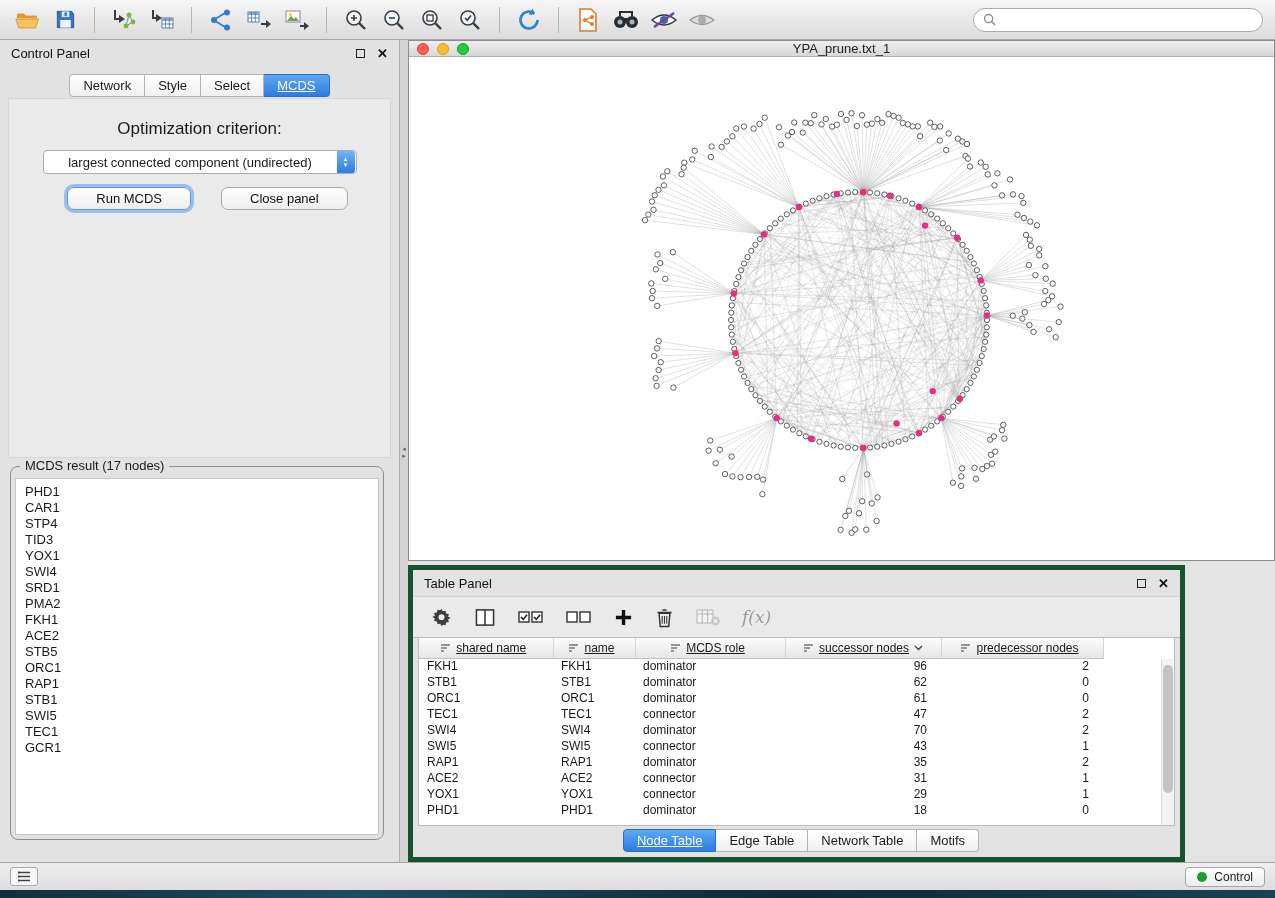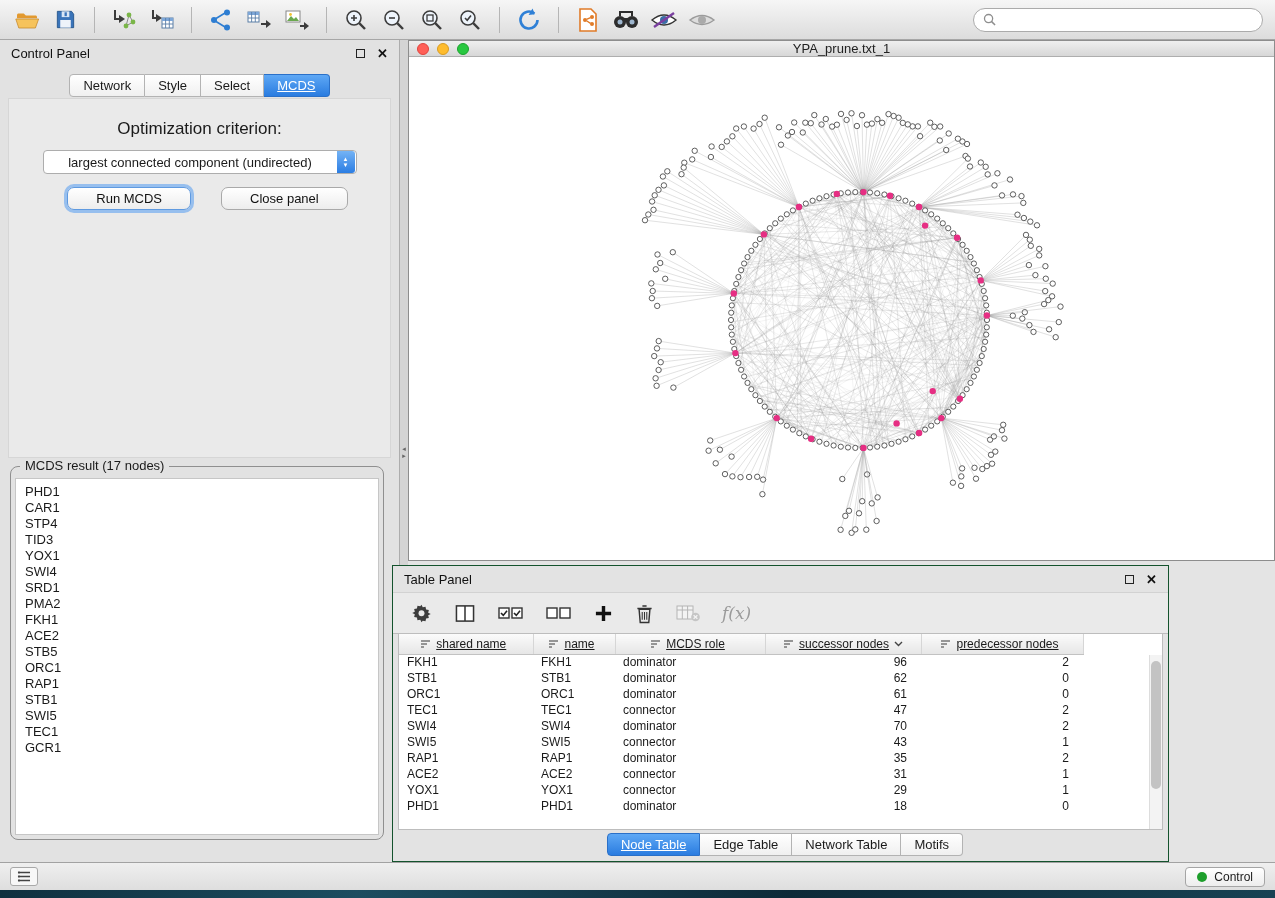--- a/index.html
+++ b/index.html
@@ -66,22 +66,22 @@
                   display:flex; align-items:center; padding:0 8px; position:relative; }
   .traffic { display:flex; gap:8px; z-index:2; }
   .light { width:12px; height:12px; border-radius:50%; cursor:pointer; }
   .light.red { background:#ff5f57; border:0.5px solid #e0443e; }
   .light.yellow { background:#febc2e; border:0.5px solid #d89c23; }
   .light.green { background:#28c840; border:0.5px solid #1da22f; }
   .net-title { position:absolute; left:0; right:0; text-align:center; font-size:13px; color:#222; }
   .net-canvas { display:block; background:#fff; }
 
   
-  .table-panel { position:absolute; left:392px; top:565px; width:777px; height:297px;
-                 background:#e3e3e3; border:1px solid #14532d; }
+  .table-panel { position:absolute; left:408px; top:565px; width:777px; height:297px;
+                 background:#e3e3e3; border:5px solid #14532d; }
   .tp-toolbar { height:42px; background:#eaeaea; border-top:1px solid #d2d2d2; border-bottom:1px solid #bcbcbc;
                 display:flex; align-items:center; padding:0 18px; gap:22px; }
   .tp-tool { display:flex; align-items:center; justify-content:center; cursor:pointer; }
   .fx-label { font-family:"DejaVu Serif",serif; font-style:italic; color:#9a9a9a; font-size:17px; }
   .table-wrap { position:absolute; top:67px; left:5px; right:5px; bottom:31px; background:#fff;
                 border:1px solid #bdbdbd; overflow:hidden; }
   table.node-table { border-collapse:collapse; table-layout:fixed; font-size:12px; }
   .node-table th { font-weight:normal; height:20px; background:linear-gradient(#fbfbfb,#e6e6e6);
                    border-right:1px solid #d6d6d6; border-bottom:1px solid #c2c2c2; padding:0 4px;
                    white-space:nowrap; cursor:pointer; }

